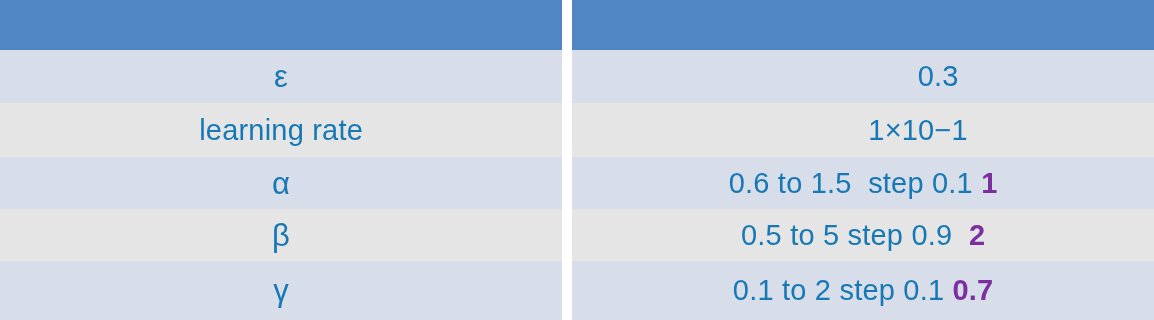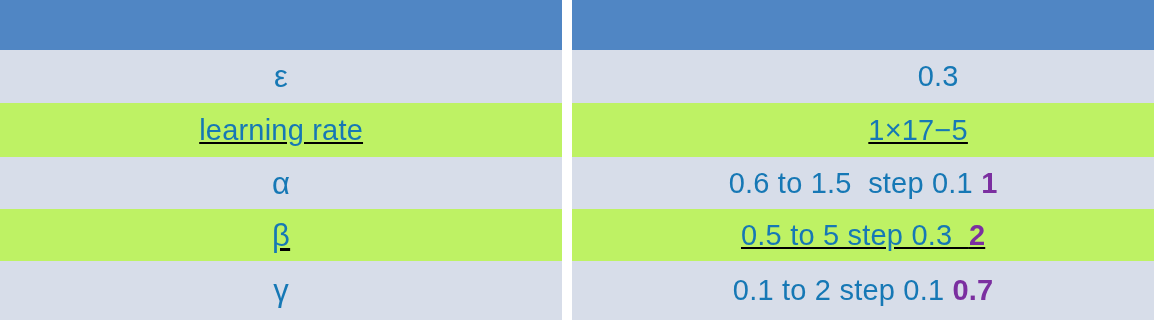--- a/index.html
+++ b/index.html
@@ -52,21 +52,21 @@
     background: #5086c4;
     height: 50px;
   }
 
   
   .row.data { }
   .row.data .cell {
     height: 100%;
   }
   .row.shade-a .cell { background: #d7dde9; }
-  .row.shade-b .cell { background: #bef264; text-decoration: underline; }
+  .row.shade-b .cell { background: #e5e5e5; }
 
   .r1 { height: 53px; }
   .r2 { height: 54px; }
   .r3 { height: 52px; }
   .r4 { height: 52px; }
   .r5 { height: 59px; }
 
   .txt {
     font-size: 29px;
     line-height: 1;
@@ -116,39 +116,39 @@
     <div class="cell value-col">
       <span class="value-text shift"><span>0.3</span><span class="accent"></span></span>
     </div>
   </div>
 
   <div class="row data shade-b r2">
     <div class="cell name-col">
       <span class="txt">learning rate</span>
     </div>
     <div class="cell value-col">
-      <span class="value-text shift-sm"><span>1×17−5</span><span class="accent"></span></span>
+      <span class="value-text shift-sm"><span>1×10−1</span><span class="accent"></span></span>
     </div>
   </div>
 
   <div class="row data shade-a r3">
     <div class="cell name-col">
       <span class="txt greek">α</span>
     </div>
     <div class="cell value-col">
       <span class="value-text"><span>0.6 to 1.5  step 0.1 </span><span class="accent">1</span></span>
     </div>
   </div>
 
   <div class="row data shade-b r4">
     <div class="cell name-col">
       <span class="txt greek">β</span>
     </div>
     <div class="cell value-col">
-      <span class="value-text"><span>0.5 to 5 step 0.3  </span><span class="accent">2</span></span>
+      <span class="value-text"><span>0.5 to 5 step 0.9  </span><span class="accent">2</span></span>
     </div>
   </div>
 
   <div class="row data shade-a r5">
     <div class="cell name-col">
       <span class="txt greek">γ</span>
     </div>
     <div class="cell value-col">
       <span class="value-text"><span>0.1 to 2 step 0.1 </span><span class="accent">0.7</span></span>
     </div>

